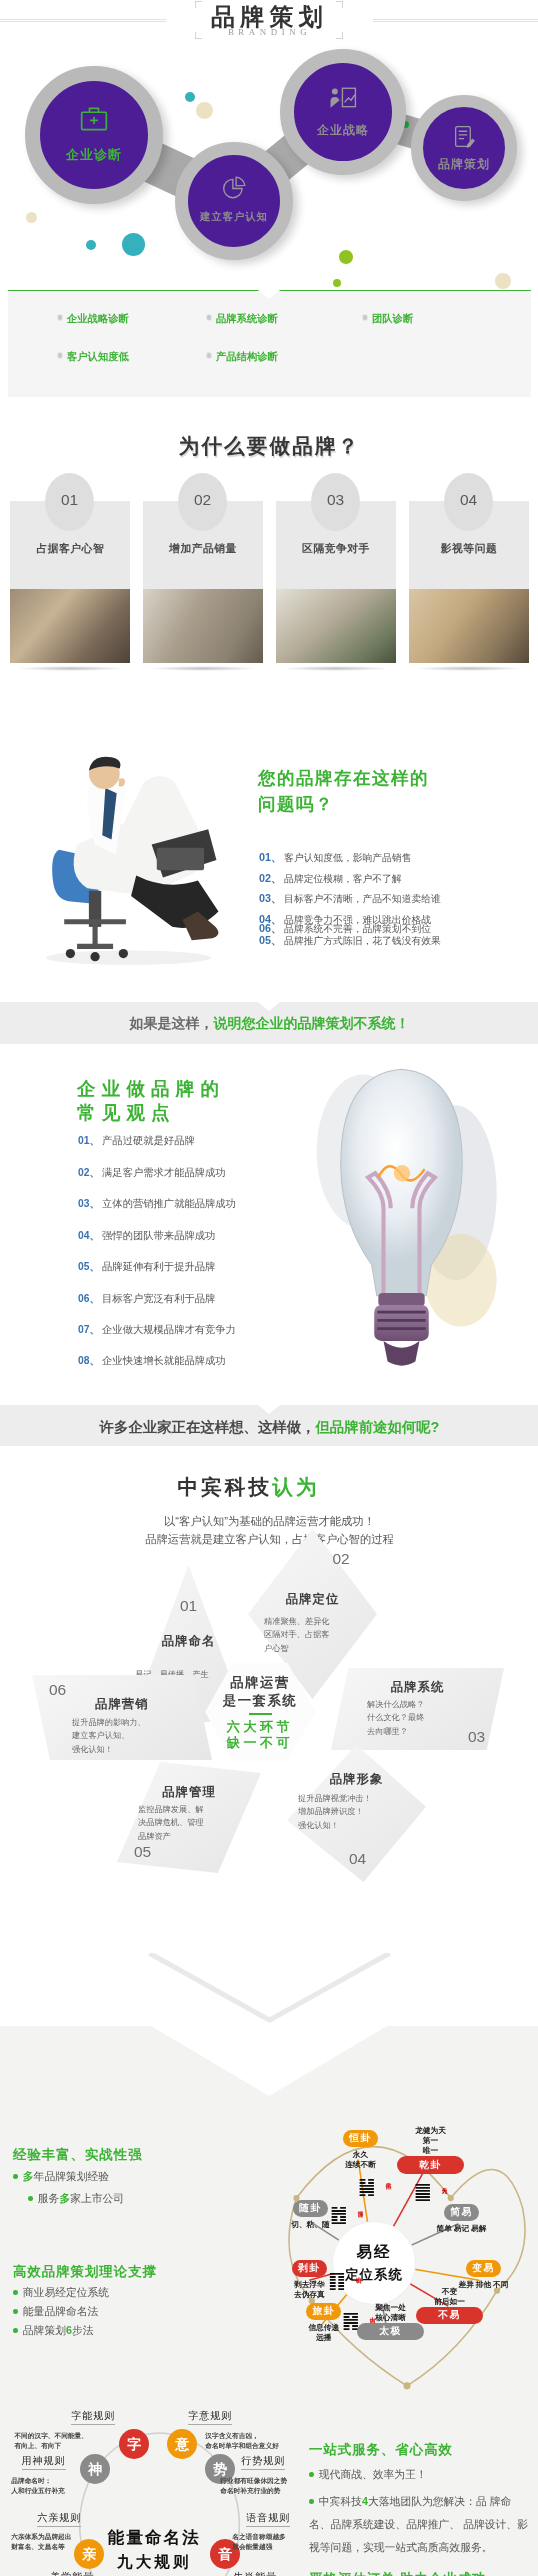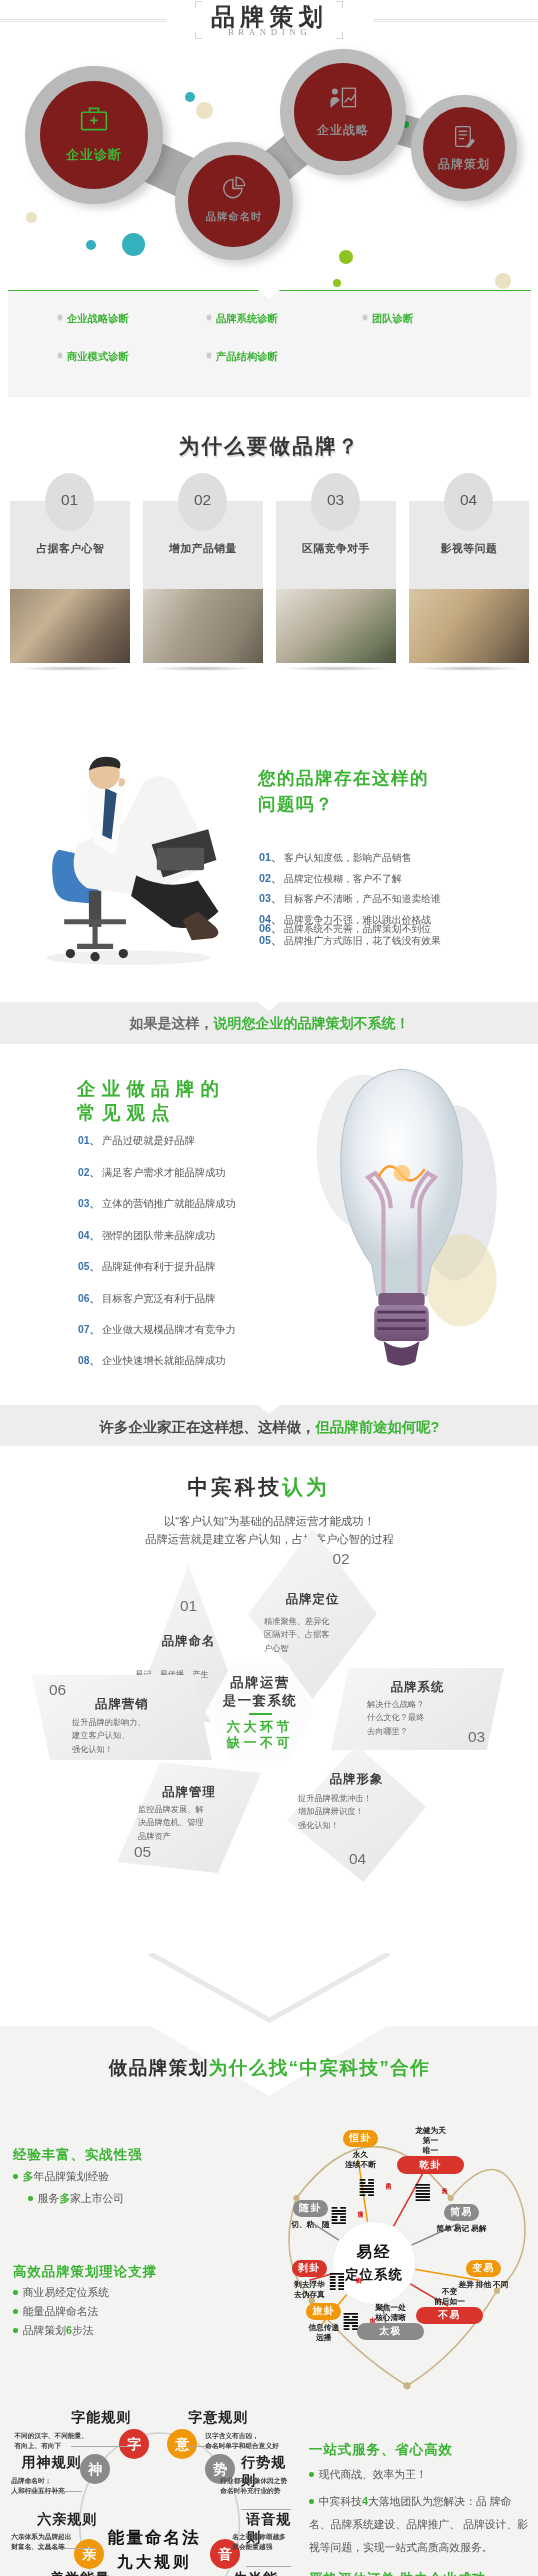--- a/index.html
+++ b/index.html
@@ -15,21 +15,21 @@
            font-size:8.8px;color:#9a9a9a;letter-spacing:4.6px;}
   .hdr-line{top:18.5px;height:1.5px;border-top:0.5px solid #e2e2e2;border-bottom:0.5px solid #e2e2e2;}
   .hdr-line.l{left:0;width:166px;} .hdr-line.r{left:373px;width:166px;}
   .corner{width:6.2px;height:6.2px;}
   .corner.tl{left:195px;top:1px;border-left:0.5px solid #d5d5d5;border-top:0.5px solid #d5d5d5;}
   .corner.tr{left:336px;top:1px;border-right:0.5px solid #d5d5d5;border-top:0.5px solid #d5d5d5;}
   .corner.bl{left:195px;top:32px;border-left:0.5px solid #d5d5d5;border-bottom:0.5px solid #d5d5d5;}
   .corner.br{left:336px;top:32px;border-right:0.5px solid #d5d5d5;border-bottom:0.5px solid #d5d5d5;}
 
   
-  .ring{border-radius:50%;background:#7f1d1d;box-shadow:5.2px 4.1px 8.2px rgba(0,0,0,.18);}
+  .ring{border-radius:50%;background:#4c1d95;box-shadow:5.2px 4.1px 8.2px rgba(0,0,0,.18);}
   .r1{left:25px;top:66px;width:108px;height:108px;border:15.5px solid #b9b9b9;}
   .r2{left:175px;top:142px;width:92px;height:92px;border:13.4px solid #bcbcbc;}
   .r3{left:280px;top:49px;width:98px;height:98px;border:14px solid #bcbcbc;}
   .r4{left:411px;top:95px;width:82px;height:82px;border:12px solid #bdbdbd;}
   .ring .ricon{position:absolute;left:0;right:0;top:22%;text-align:center;}
   .ring .rlabel{position:absolute;left:0;right:0;top:60%;text-align:center;font-size:12px;font-weight:bold;color:#8d8d8d;letter-spacing:1px;}
   .r1 .rlabel{color:#3cb335;font-size:13px;}
   .dot{border-radius:50%;}
 
   
@@ -61,21 +61,21 @@
   .banner .bn-notch{position:absolute;left:50%;top:0;margin-left:-11.3px;}
   .banner .bt{position:absolute;left:0;width:539px;text-align:center;font-weight:bold;}
   .gray-txt{color:#6b6b6b;} .green-txt{color:#3cb335;}
 
   
   .views-title{left:77px;font-size:18.5px;font-weight:bold;color:#3cb335;letter-spacing:6.2px;}
   .view-num{font-size:10.3px;color:#3a72ad;font-weight:bold;}
   .view-text{font-size:10.3px;color:#555;}
 
   
-  .believe-title{left:0;width:497px;text-align:center;font-size:20.6px;font-weight:bold;letter-spacing:3.1px;padding-left:10px;}
+  .believe-title{left:0;width:497px;text-align:center;font-size:20.6px;font-weight:bold;letter-spacing:3.1px;}
   .believe-sub{left:0;width:539px;text-align:center;font-size:11.3px;color:#555;}
 
   
   .hexshape{background:linear-gradient(145deg,#f7f7f7,#e6e6e6);filter:drop-shadow(3.6px 4.6px 3.6px rgba(0,0,0,.16));}
   .hx-num{font-size:15.5px;color:#6f6f6f;}
   .hx-title{font-size:12.4px;font-weight:bold;color:#3f3f3f;letter-spacing:1px;}
   .hx-desc{font-size:8.2px;color:#666;line-height:13.4px;text-align:left;}
   .hexcenter{left:205px;top:1663px;width:110px;height:98px;background:#fcfcfc;
      clip-path:polygon(25% 0,75% 0,100% 50%,75% 100%,25% 100%,0 50%);filter:drop-shadow(3.1px 4.1px 3.6px rgba(0,0,0,.18));text-align:center;}
   .hexcenter .t1{margin-top:11.3px;font-size:13.4px;font-weight:bold;color:#3f3f3f;letter-spacing:1.5px;line-height:17.5px;}
@@ -98,22 +98,22 @@
   .desc-top{display:flex;flex-direction:column-reverse;}
   .yi-center{position:absolute;left:52px;top:117px;width:82px;height:82px;border-radius:50%;background:#fff;
      box-shadow:0 0 0 1px #eee;display:flex;flex-direction:column;justify-content:center;text-align:center;
      font-family:"Liberation Serif","DejaVu Serif",serif;font-weight:bold;color:#111;}
   .yi-center .c1{font-size:15.5px;letter-spacing:2.1px;} .yi-center .c2{font-size:13.4px;letter-spacing:1px;margin-top:2.1px;}
   .glyph{position:absolute;font-size:19.6px;color:#111;line-height:19.6px;}
   .glyph small{position:absolute;left:20.6px;top:1px;writing-mode:vertical-rl;font-size:5.7px;color:#c00;letter-spacing:0.5px;}
 
   
   .ncircle{position:absolute;width:30px;height:30px;border-radius:50%;color:#fff;text-align:center;line-height:30px;font-size:14px;font-weight:bold;}
-  .nrule{position:absolute;font-family:"Liberation Serif","DejaVu Serif",serif;font-size:14px;font-weight:bold;color:#222;
-         border-bottom:0.5px solid #aaa;padding-bottom:19px;letter-spacing:1px;}
+  .nrule{position:absolute;font-family:"Liberation Serif","DejaVu Serif",serif;font-size:10px;font-weight:normal;color:#222;
+         border-bottom:0.5px solid #aaa;padding-bottom:1px;letter-spacing:1px;}
   .ndesc{position:absolute;font-family:"Liberation Serif","DejaVu Serif",serif;font-size:6.7px;font-weight:bold;color:#444;line-height:9.8px;}
   .ncenter{position:absolute;left:77px;top:126px;width:134px;text-align:center;
      font-family:"Liberation Serif","DejaVu Serif",serif;font-weight:bold;color:#111;}
   .ncenter .c1{font-size:16.5px;letter-spacing:2.1px;} .ncenter .c2{font-size:15.5px;letter-spacing:3.1px;margin-top:3.1px;}
 </style>
 </head>
 <body>
 
 <div class="page">
 
@@ -151,21 +151,21 @@
         <path d="M28 21 v13 M21 27.5 h14"></path>
       </svg></span>
     <div class="rlabel">企业诊断</div>
   </div>
   <div class="abs ring r2">
     <span class="ricon">
       <svg width="27" height="26" viewBox="0 0 50 48" fill="none" stroke="#9a9a9a" stroke-width="2.5">
         <path d="M22 8 a17 17 0 1 0 17 17 h-17 z"></path>
         <path d="M28 4 a17 17 0 0 1 16 15 l-16 1 z"></path>
       </svg></span>
-    <div class="rlabel" style="font-size:10.3px;">品牌命名时</div>
+    <div class="rlabel" style="font-size:10.3px;">建立客户认知</div>
   </div>
   <div class="abs ring r3">
     <span class="ricon">
       <svg width="31" height="26" viewBox="0 0 56 48">
         <rect x="26" y="6" width="24" height="34" fill="none" stroke="#9a9a9a" stroke-width="2.5"></rect>
         <path d="M30 32 l7 -8 l5 4 l7 -10" fill="none" stroke="#9a9a9a" stroke-width="2.5"></path>
         <circle cx="12" cy="12" r="5.5" fill="#9a9a9a"></circle>
         <path d="M4 42 v-12 q0 -8 8 -8 q8 0 8 8 l6 -6" fill="#9a9a9a"></path>
       </svg></span>
     <div class="rlabel">企业战略</div>
@@ -178,21 +178,21 @@
         <path d="M30 38 l10 -12 l5 4 l-10 12 l-6 2 z" fill="#9a9a9a"></path>
       </svg></span>
     <div class="rlabel">品牌策划</div>
   </div>
 
   <div class="abs diagbox"></div>
   <span class="abs notch-down" style="left:258px;top:290px;"></span>
   <div class="abs diag" style="left:67px;top:312px;"><span class="ddot"></span><span>企业战略诊断</span></div>
   <div class="abs diag" style="left:216px;top:312px;"><span class="ddot"></span><span>品牌系统诊断</span></div>
   <div class="abs diag" style="left:372px;top:312px;"><span class="ddot"></span><span>团队诊断</span></div>
-  <div class="abs diag" style="left:67px;top:350px;"><span class="ddot"></span><span>商业模式诊断</span></div>
+  <div class="abs diag" style="left:67px;top:350px;"><span class="ddot"></span><span>客户认知度低</span></div>
   <div class="abs diag" style="left:216px;top:350px;"><span class="ddot"></span><span>产品结构诊断</span></div>
 
   <div class="abs sec-title" style="top:432px;font-size:20.6px;letter-spacing:2.1px;">为什么要做品牌？</div>
 
   <div class="abs wcard-body" style="left:10.3px;"></div>
   <div class="abs wnum" style="left:45px;"><span>01</span></div>
   <div class="abs wlabel" style="left:10.3px;">占据客户心智</div>
   <div class="abs wphoto ph1" style="left:10.3px;"></div>
   <div class="abs wshadow" style="left:16.5px;"></div>
 
@@ -346,23 +346,20 @@
     <div class="t2"><span>六大环节</span><br><span>缺一不可</span></div>
   </div>
 
   <svg class="abs" style="left:0;top:1953px;" width="539" height="75" viewBox="0 0 1046 145">
     <path d="M290 0 L523 130 L756 0" fill="none" stroke="#e9e9e9" stroke-width="10"></path>
   </svg>
 
   <div class="abs graysec"></div>
   <div class="abs gs-notch"></div>
 
-  <div class="abs ctr" style="left:0;top:2055px;width:539px;font-size:18.5px;font-weight:bold;letter-spacing:1.5px;">
-    <span style="color:#333;">做品牌策划</span><span class="green-txt">为什么找“中宾科技”合作</span>
-  </div>
 
   <div class="abs h3g" style="left:13px;top:2146px;">经验丰富、实战性强</div>
   <div class="abs gb" style="left:13px;top:2170px;"><span class="gdot"></span><span></span><span class="gchar">多</span><span>年品牌策划经验</span></div>
   <div class="abs gb" style="left:28px;top:2192px;"><span class="gdot"></span><span>服务</span><span class="gchar">多</span><span>家上市公司</span></div>
 
   <div class="abs h3g" style="left:13px;top:2263px;">高效品牌策划理论支撑</div>
   <div class="abs gb" style="left:13px;top:2286px;"><span class="gdot"></span><span>商业易经定位系统</span><span class="gchar"></span><span></span></div>
   <div class="abs gb" style="left:13px;top:2305px;"><span class="gdot"></span><span>能量品牌命名法</span><span class="gchar"></span><span></span></div>
   <div class="abs gb" style="left:13px;top:2324px;"><span class="gdot"></span><span>品牌策划</span><span class="gchar">6</span><span>步法</span></div>
 

